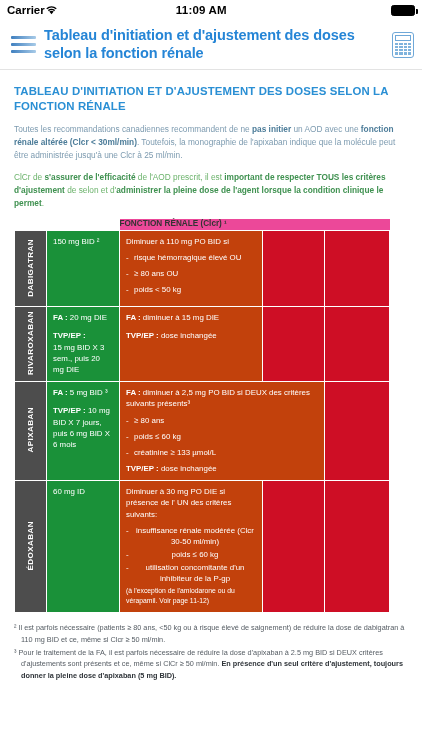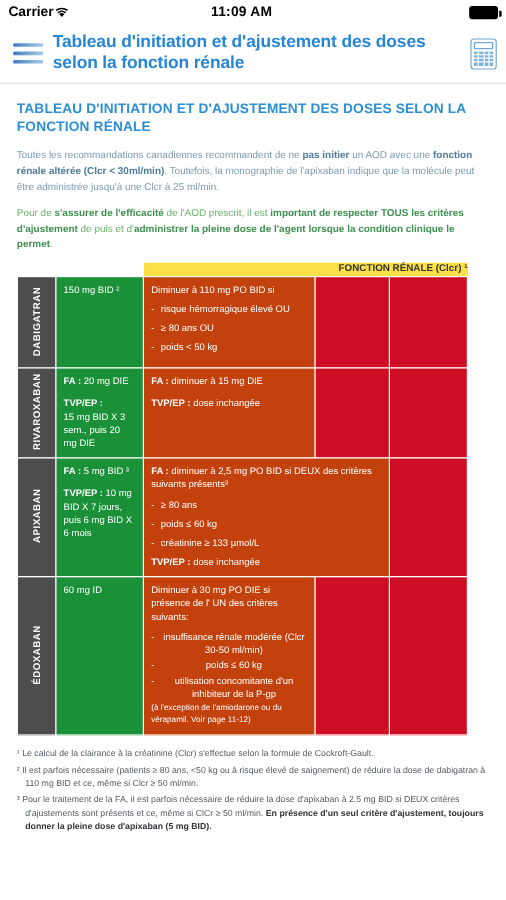--- a/index.html
+++ b/index.html
@@ -74,22 +74,22 @@
     width:375px; border-collapse:collapse; table-layout:fixed;
     margin-top:4px;
   }
   table.renal col.c-label{ width:32px; }
   table.renal col.c-green{ width:73px; }
   table.renal col.c-orange{ width:143px; }
   table.renal col.c-r30{ width:62px; }
   table.renal col.c-r25{ width:65px; }
 
   .hdr-span{
-    font-size:8.2px; font-weight:bold; color:#333; text-align:right;
-    padding:0 0 2px 0; border:none; background:#fde047;
+    font-size:8.2px; font-weight:bold; color:#333; text-align:left;
+    padding:0 0 2px 0; border:none; background:#ec4899;
   }
   .hdr-cell{
     font-size:8.2px; font-weight:bold; color:#333; text-align:center;
     padding:2px 0 3px 0; background:#fff;
     border-left:1px solid #b9b9b9;
   }
   .hdr-cell.first{ border-left:none; }
   .hdr-blank{ background:#fff; border:none; }
 
   td.cell{
@@ -178,21 +178,21 @@
 
 <div class="content">
 
   <h1 class="doc-title">TABLEAU D'INITIATION ET D'AJUSTEMENT DES DOSES SELON LA FONCTION RÉNALE</h1>
 
   <p class="para">
     <span>Toutes les recommandations canadiennes recommandent de ne </span><b>pas initier</b><span> un AOD avec une </span><b>fonction rénale altérée (Clcr &lt; 30ml/min)</b><span>. Toutefois, la monographie de l'apixaban indique que la molécule peut être administrée jusqu'à une Clcr à 25 ml/min.</span>
   </p>
 
   <p class="para green">
-    <span>Pour de </span><b>s'assurer de l'efficacité</b><span> de l'AOD prescrit, il est </span><b>important de respecter TOUS les critères d'ajustement</b><span> de puis et d'</span><b>administrer la pleine dose de l'agent lorsque la condition clinique le permet</b><span>.</span>
+    <span>ClCr de </span><b>s'assurer de l'efficacité</b><span> de l'AOD prescrit, il est </span><b>important de respecter TOUS les critères d'ajustement</b><span> de selon et d'</span><b>administrer la pleine dose de l'agent lorsque la condition clinique le permet</b><span>.</span>
   </p>
 
   <table class="renal">
     <colgroup>
       <col class="c-label">
         <col class="c-green">
         <col class="c-orange">
         <col class="c-r30">
         <col class="c-r25">
     </colgroup>
@@ -296,18 +296,17 @@
           <div class="small-note">(à l'exception de l'amiodarone ou du vérapamil. Voir page 11-12)</div>
         </td>
         <td class="cell red"></td>
         <td class="cell red"></td>
       </tr>
     </tbody>
   </table>
 </div>
 
 <div class="footnotes">
-  <div class="fn">¹ Le calcul de la clairance à la créatinine (Clcr) s'effectue selon la formule de Cockroft-Gault.</div>
   <div class="fn">² Il est parfois nécessaire (patients ≥ 80 ans, &lt;50 kg ou à risque élevé de saignement) de réduire la dose de dabigatran à 110 mg BID et ce, même si Clcr ≥  50 ml/min.</div>
   <div class="fn">
     <span>³ Pour le traitement de la FA, il est parfois nécessaire de réduire la dose d'apixaban à 2.5 mg BID si DEUX critères d'ajustements sont présents et ce, même si ClCr ≥ 50 ml/min. </span><b>En présence d'un seul critère d'ajustement, toujours donner la pleine dose d'apixaban (5 mg BID).</b>
   </div>
 </div>
 
 </body></html>

